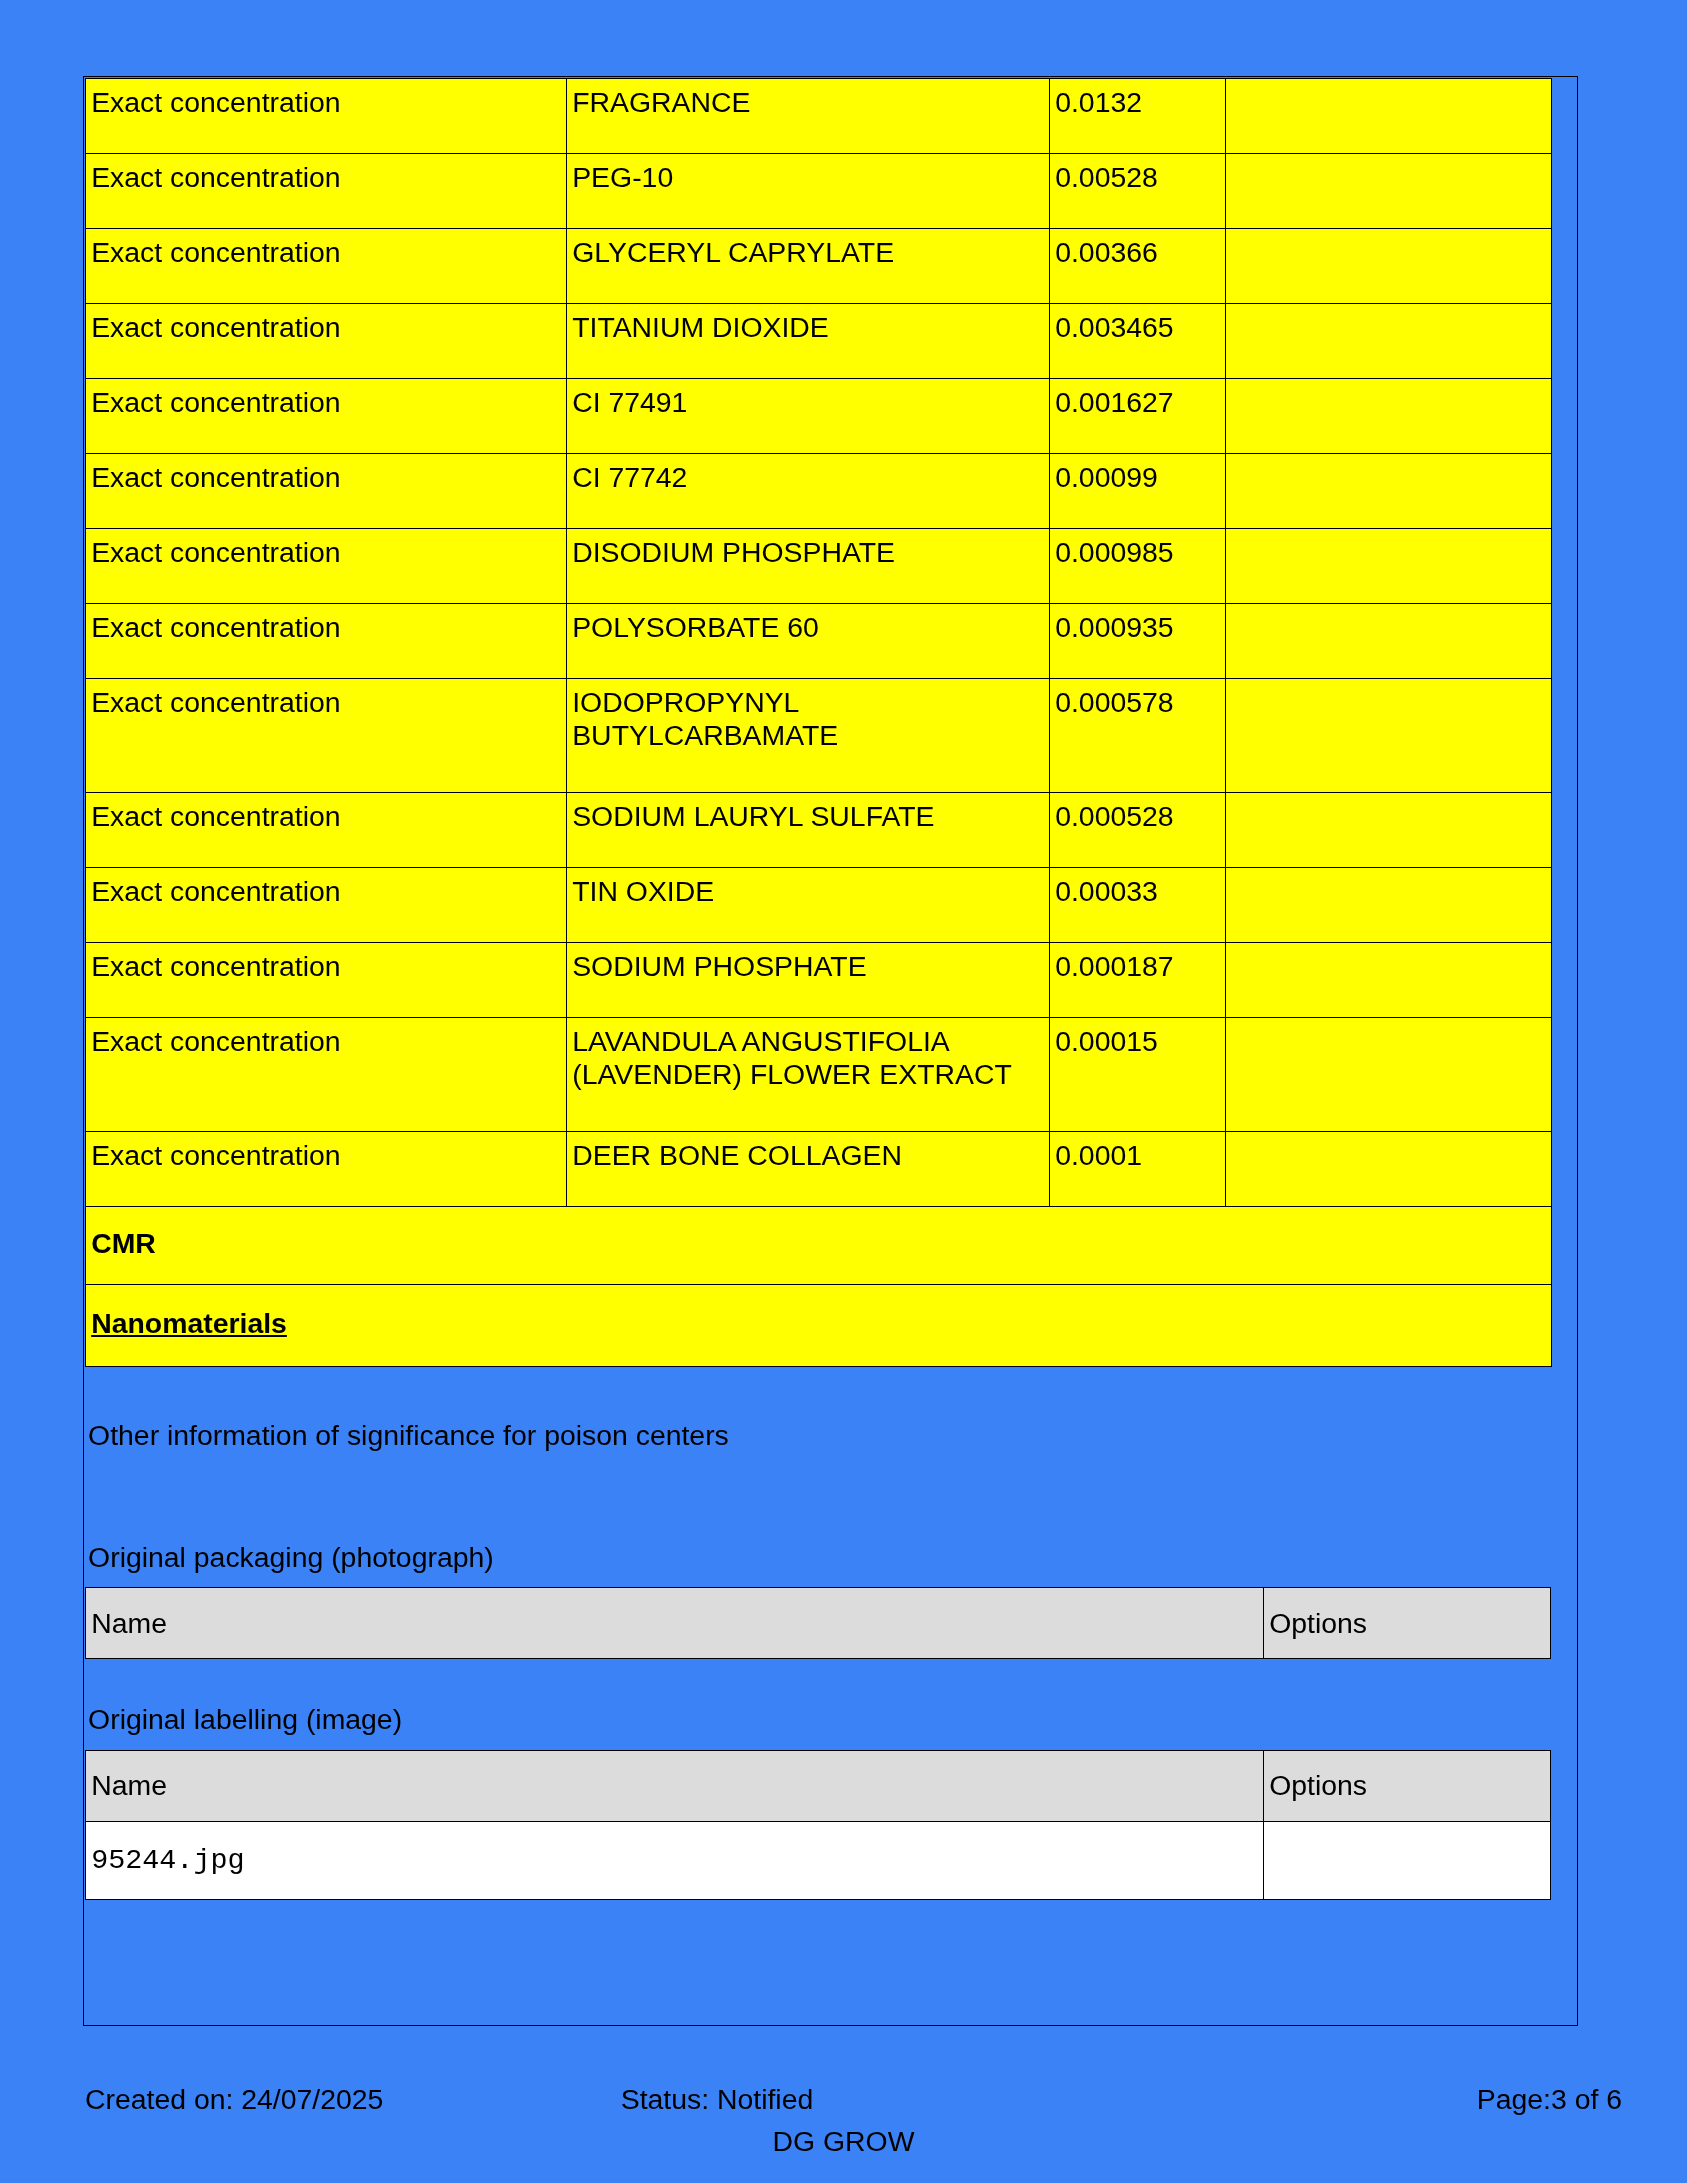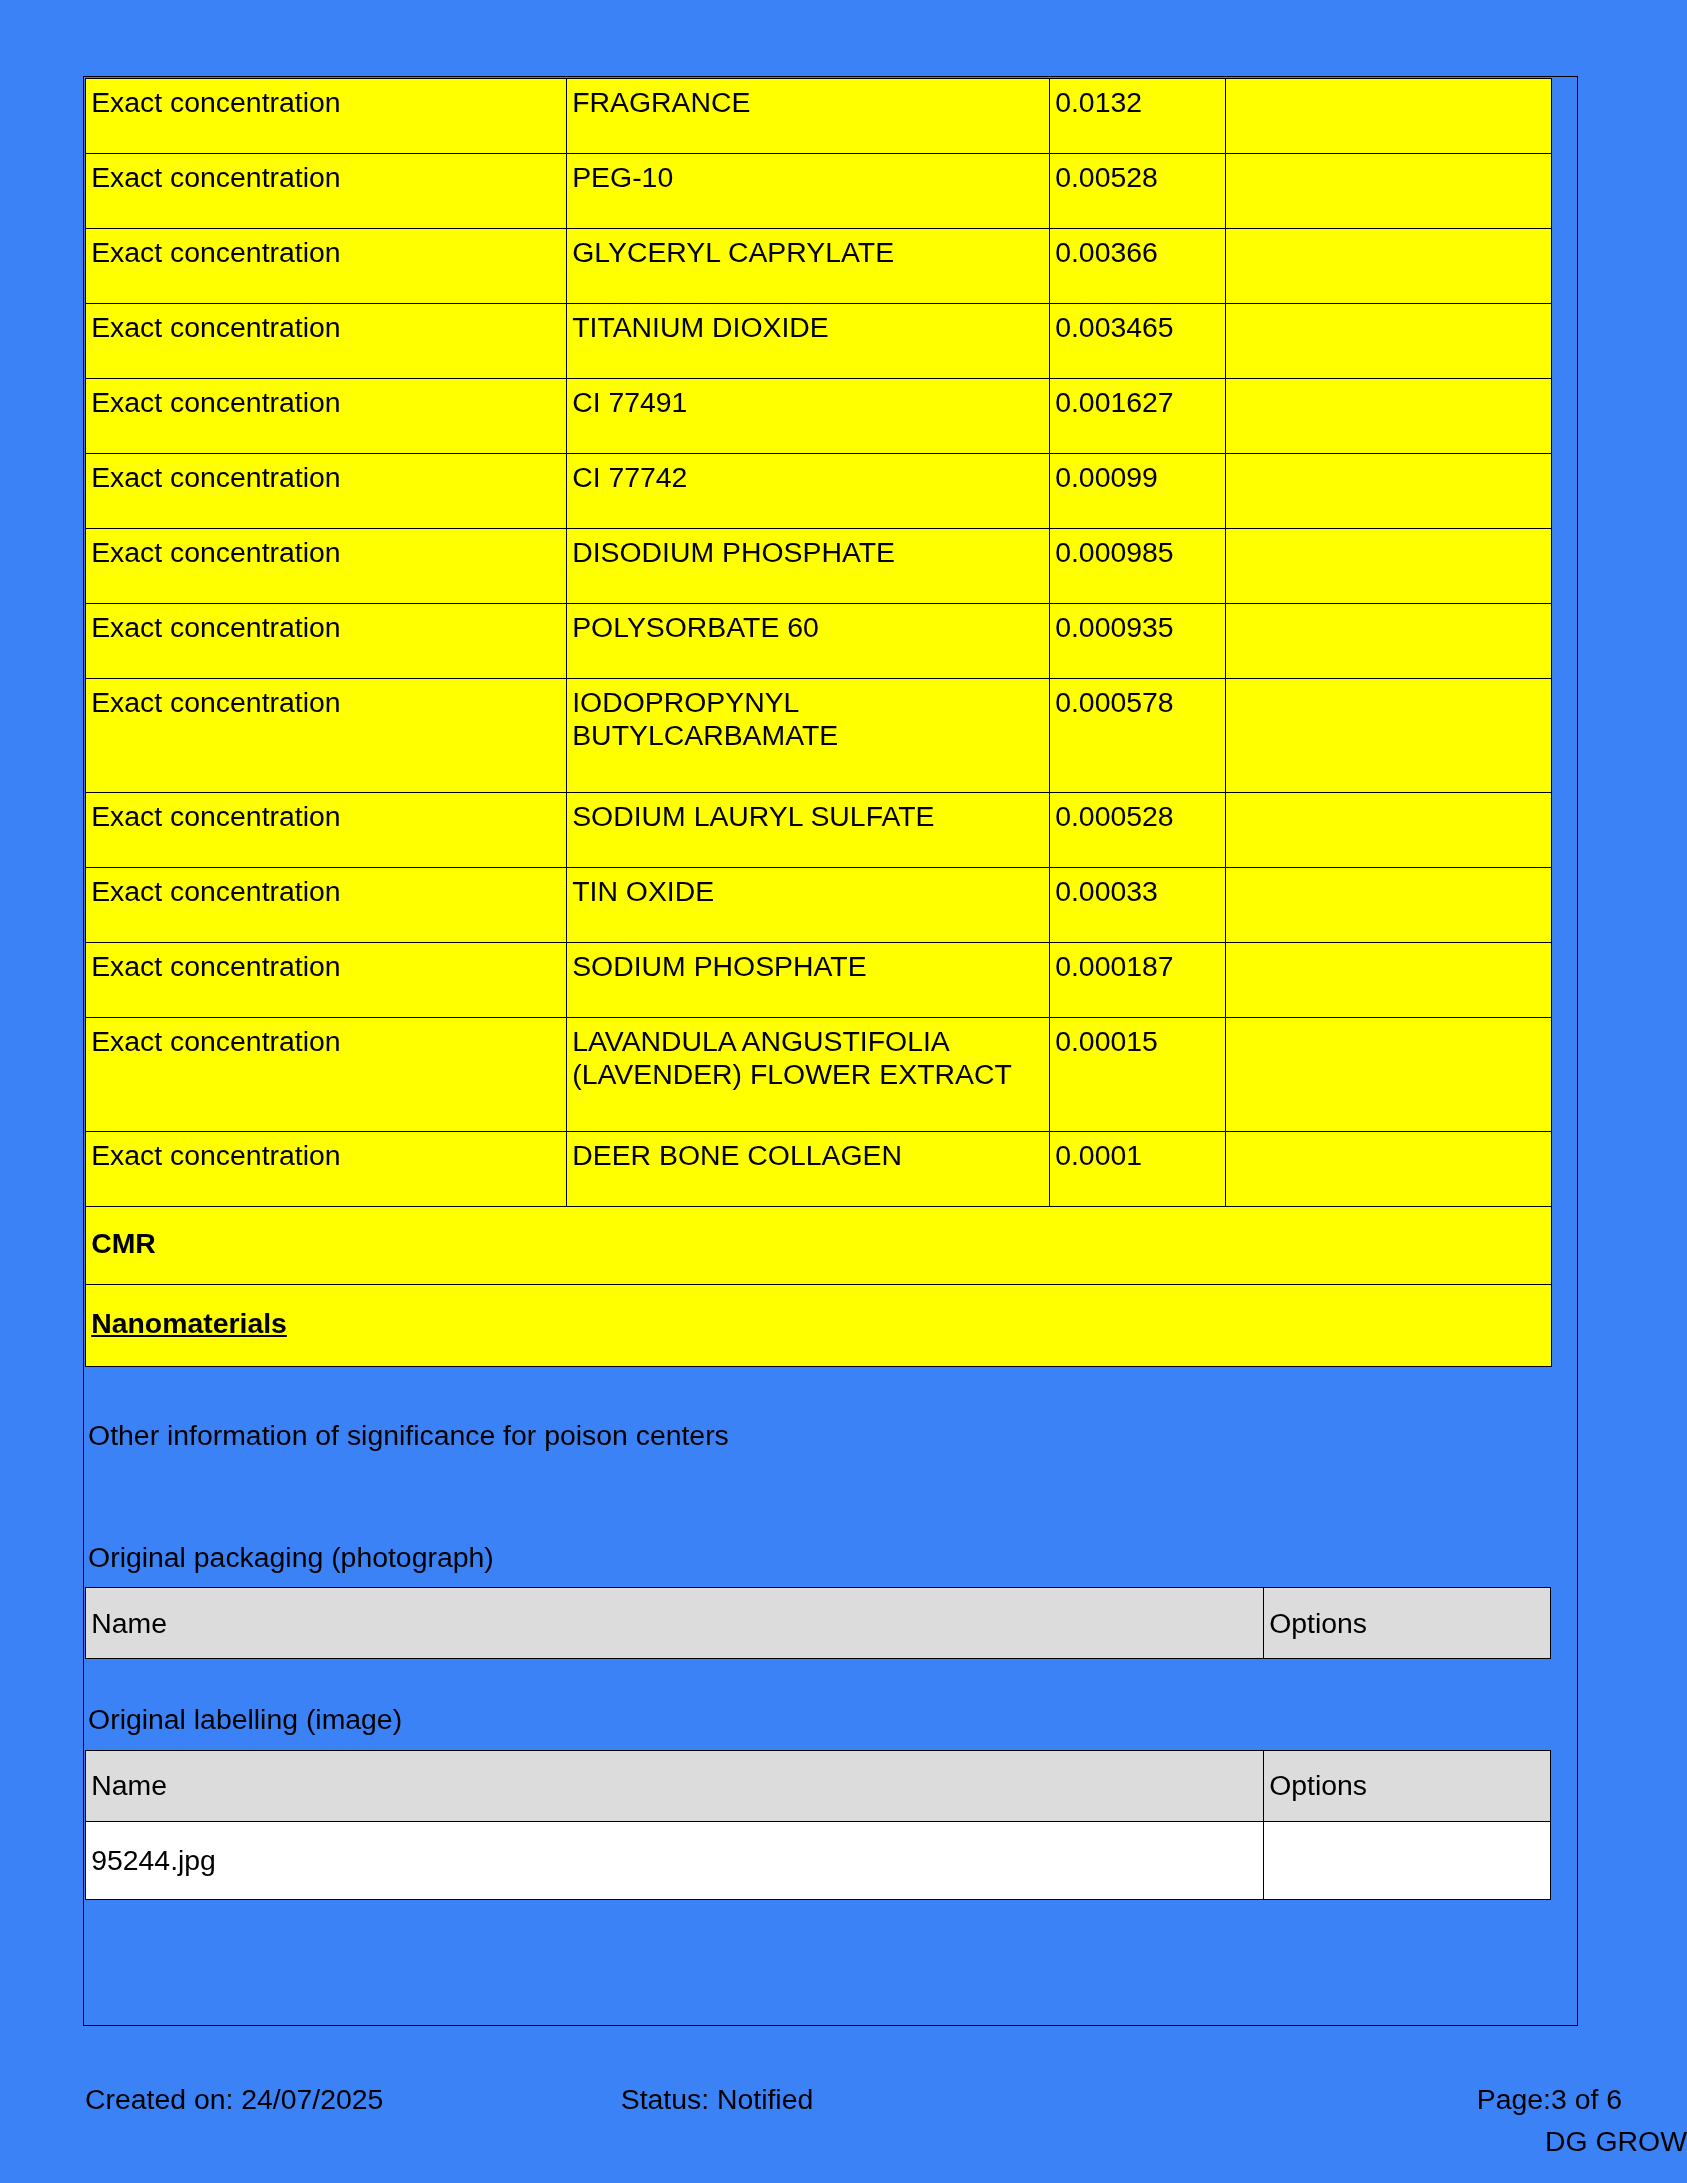--- a/index.html
+++ b/index.html
@@ -58,30 +58,30 @@
   }
   .attach-table td {
     border:1px solid #000000;
     vertical-align:middle;
     padding:0 5.2px;
     line-height:33px;
     overflow:hidden;
   }
   .attach-table tr.hdr { height:71px; }
   .attach-table tr.hdr td { background:#dcdcdc; }
-  .attach-table tr.file-row { height:78px; background:#ffffff; }
+  .attach-table tr.file-row { height:78px; background:#ffffff;font-family:Liberation Mono, monospace; }
   .footer-item {
     position:absolute;
     line-height:33px;
     white-space:nowrap;
   }
   .f-created { left:85px; top:2083px; }
   .f-status  { left:0; width:1434px; text-align:center; top:2083px; }
   .f-page    { right:65px; top:2083px; }
-  .f-org     { left:0; width:1687px; text-align:right; top:2125px; }
+  .f-org     { left:0; width:1687px; text-align:center; top:2125px; }
 </style>
 </head>
 <body>
 
 <div class="page">
   <div class="outer-box">
 
     <table class="conc-table">
       <colgroup>
         <col style="width:481px">

